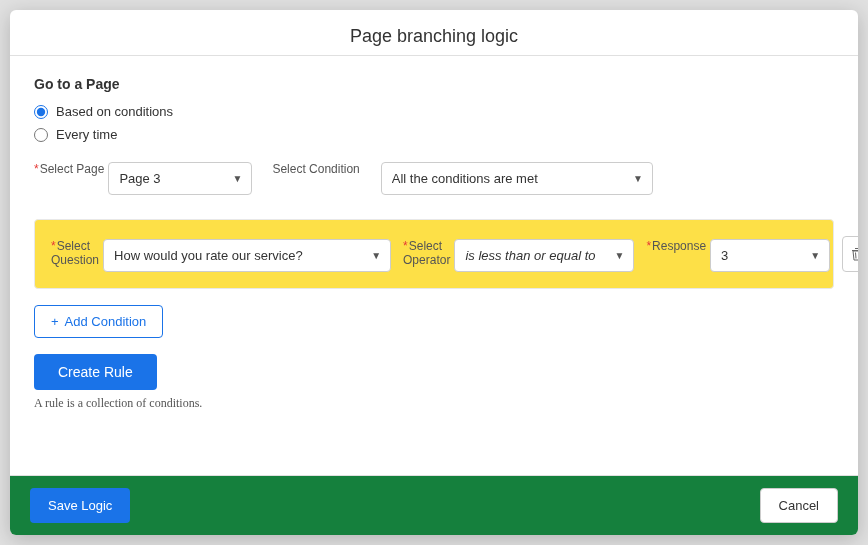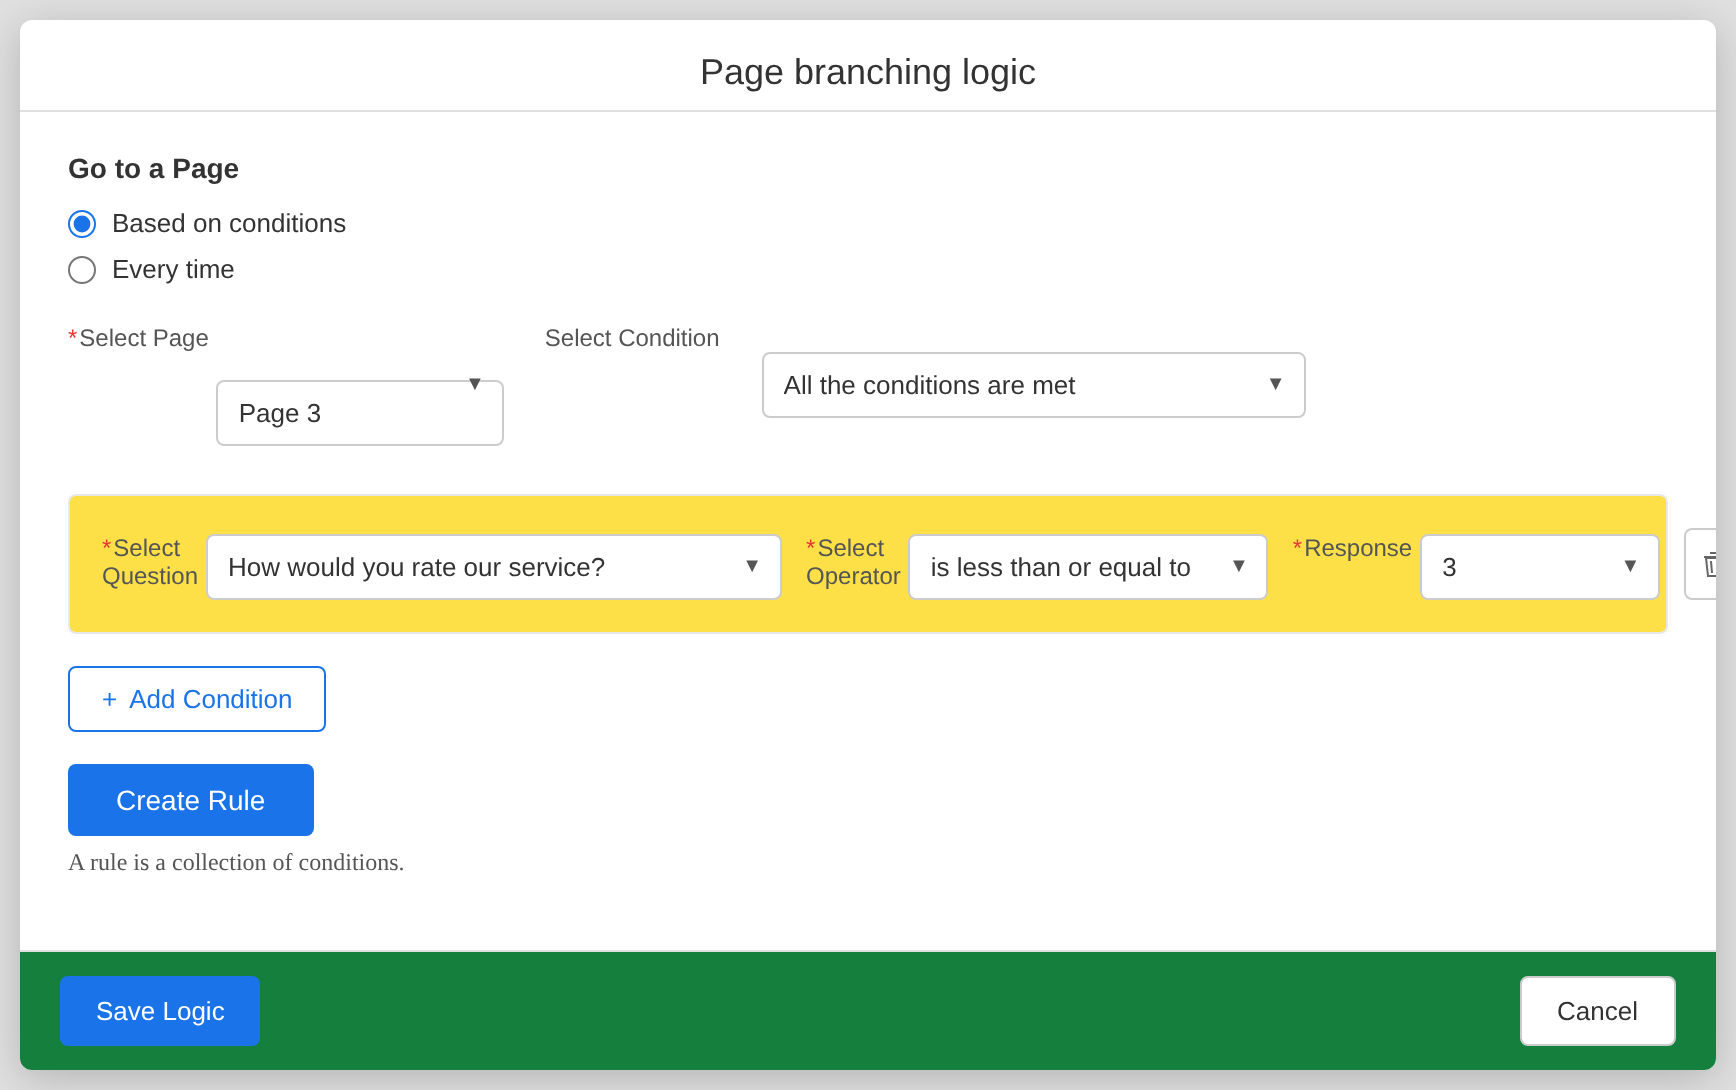--- a/index.html
+++ b/index.html
@@ -97,36 +97,36 @@
       cursor: pointer;
       outline: none;
     }
     .select-arrow {
       position: absolute;
       right: 10px;
       pointer-events: none;
       color: #555;
       font-size: 10px;
     }
-    .select-page select { width: 144px; margin-top: 28px; }
+    .select-page select { width: 144px; }
     .select-condition select { width: 272px; margin-left: 17px; }
     .condition-row {
       background: #fde047;
       border: 1px solid #e8e8e8;
       border-radius: 4px;
       padding: 16px;
       margin-bottom: 16px;
     }
     .condition-fields {
       display: flex;
       align-items: flex-end;
       gap: 12px;
     }
     .select-question select { width: 288px; }
-    .select-operator select { width: 180px; }
+    .select-operator select { width: 180px; font-style: italic; }
     .select-response select { width: 120px; }
     .delete-btn {
       background: #fff;
       border: 1px solid #ccc;
       border-radius: 4px;
       width: 32px;
       height: 36px;
       display: flex;
       align-items: center;
       justify-content: center;

